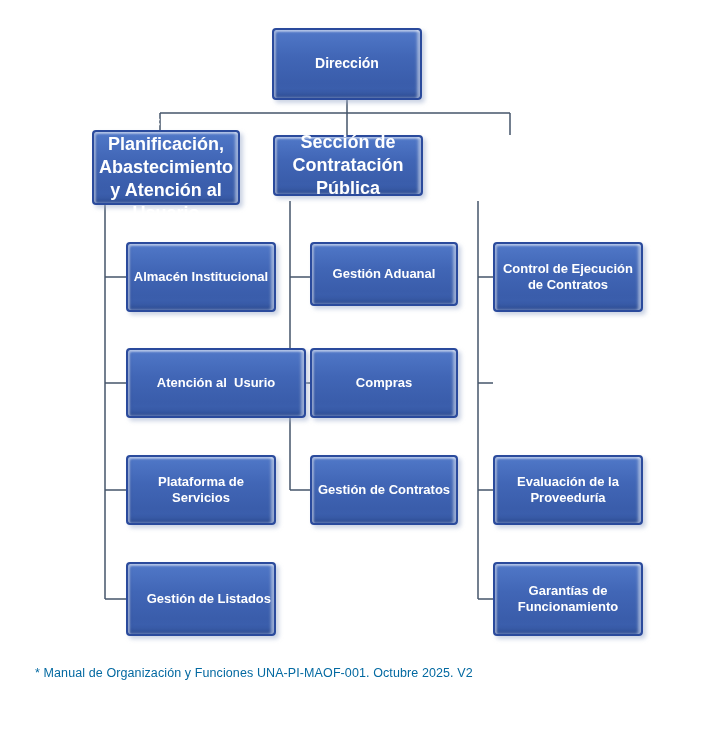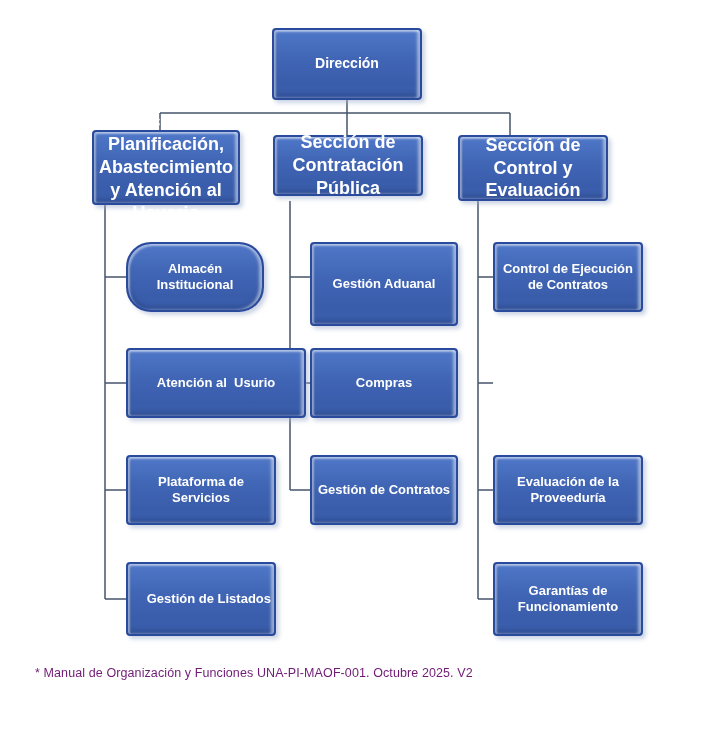--- a/index.html
+++ b/index.html
@@ -17,21 +17,21 @@
     color:#ffffff;font-weight:bold;
     display:flex;align-items:center;justify-content:center;
     text-align:center;padding:14px 3px;
   }
   .node .lbl{white-space:pre-wrap;line-height:1.27;}
   .root-node .lbl{font-size:14px;}
   .section-node .lbl{font-size:18px;}
   .child-node .lbl{font-size:13px;}
   .footnote{
     position:absolute;left:35px;top:666px;z-index:2;
-    font-size:12.5px;color:#701a75;font-weight:500;letter-spacing:0.1px;
+    font-size:12.5px;color:#0369a1;font-weight:500;letter-spacing:0.1px;
   }
 </style>
 </head>
 <body>
 
 <div class="canvas">
 
   <svg class="connectors" viewBox="0 0 703 735" xmlns="http://www.w3.org/2000/svg">
     <g stroke="#44546a" stroke-width="1.5" fill="none">
 
@@ -63,38 +63,35 @@
   <div class="node root-node" style="left:272px;top:28px;width:150px;height:72px;">
     <span class="lbl">Dirección</span>
   </div>
 
   <div class="node section-node" style="left:92px;top:130px;width:148px;height:75px;">
     <span class="lbl">Sección de Planificación, Abastecimiento y Atención al Usuario</span>
   </div>
   <div class="node section-node" style="left:273px;top:135px;width:150px;height:61px;">
     <span class="lbl">Sección de Contratación Pública</span>
   </div>
-  <div class="node section-node" style="left:458px;top:135px;width:150px;height:66px;">
-    <span class="lbl">Sección de Control y Evaluación</span>
-  </div>
 
-  <div class="node child-node" style="left:126px;top:242px;width:138px;height:70px;border-radius:25px;">
+  <div class="node child-node" style="left:126px;top:242px;width:150px;height:70px;">
     <span class="lbl">Almacén Institucional</span>
   </div>
   <div class="node child-node" style="left:126px;top:348px;width:180px;height:70px;">
     <span class="lbl">Atención al  Usurio</span>
   </div>
   <div class="node child-node" style="left:126px;top:455px;width:150px;height:70px;">
     <span class="lbl">Plataforma de Servicios</span>
   </div>
   <div class="node child-node" style="left:126px;top:562px;width:150px;height:74px;justify-content:flex-end;">
     <span class="lbl">Gestión de Listados</span>
   </div>
 
-  <div class="node child-node" style="left:310px;top:242px;width:148px;height:84px;align-items:center;">
+  <div class="node child-node" style="left:310px;top:242px;width:148px;height:64px;align-items:center;">
     <span class="lbl">Gestión Aduanal</span>
   </div>
   <div class="node child-node" style="left:310px;top:348px;width:148px;height:70px;">
     <span class="lbl">Compras</span>
   </div>
   <div class="node child-node" style="left:310px;top:455px;width:148px;height:70px;align-items:center;">
     <span class="lbl">Gestión de Contratos</span>
   </div>
 
   <div class="node child-node" style="left:493px;top:242px;width:150px;height:70px;">

